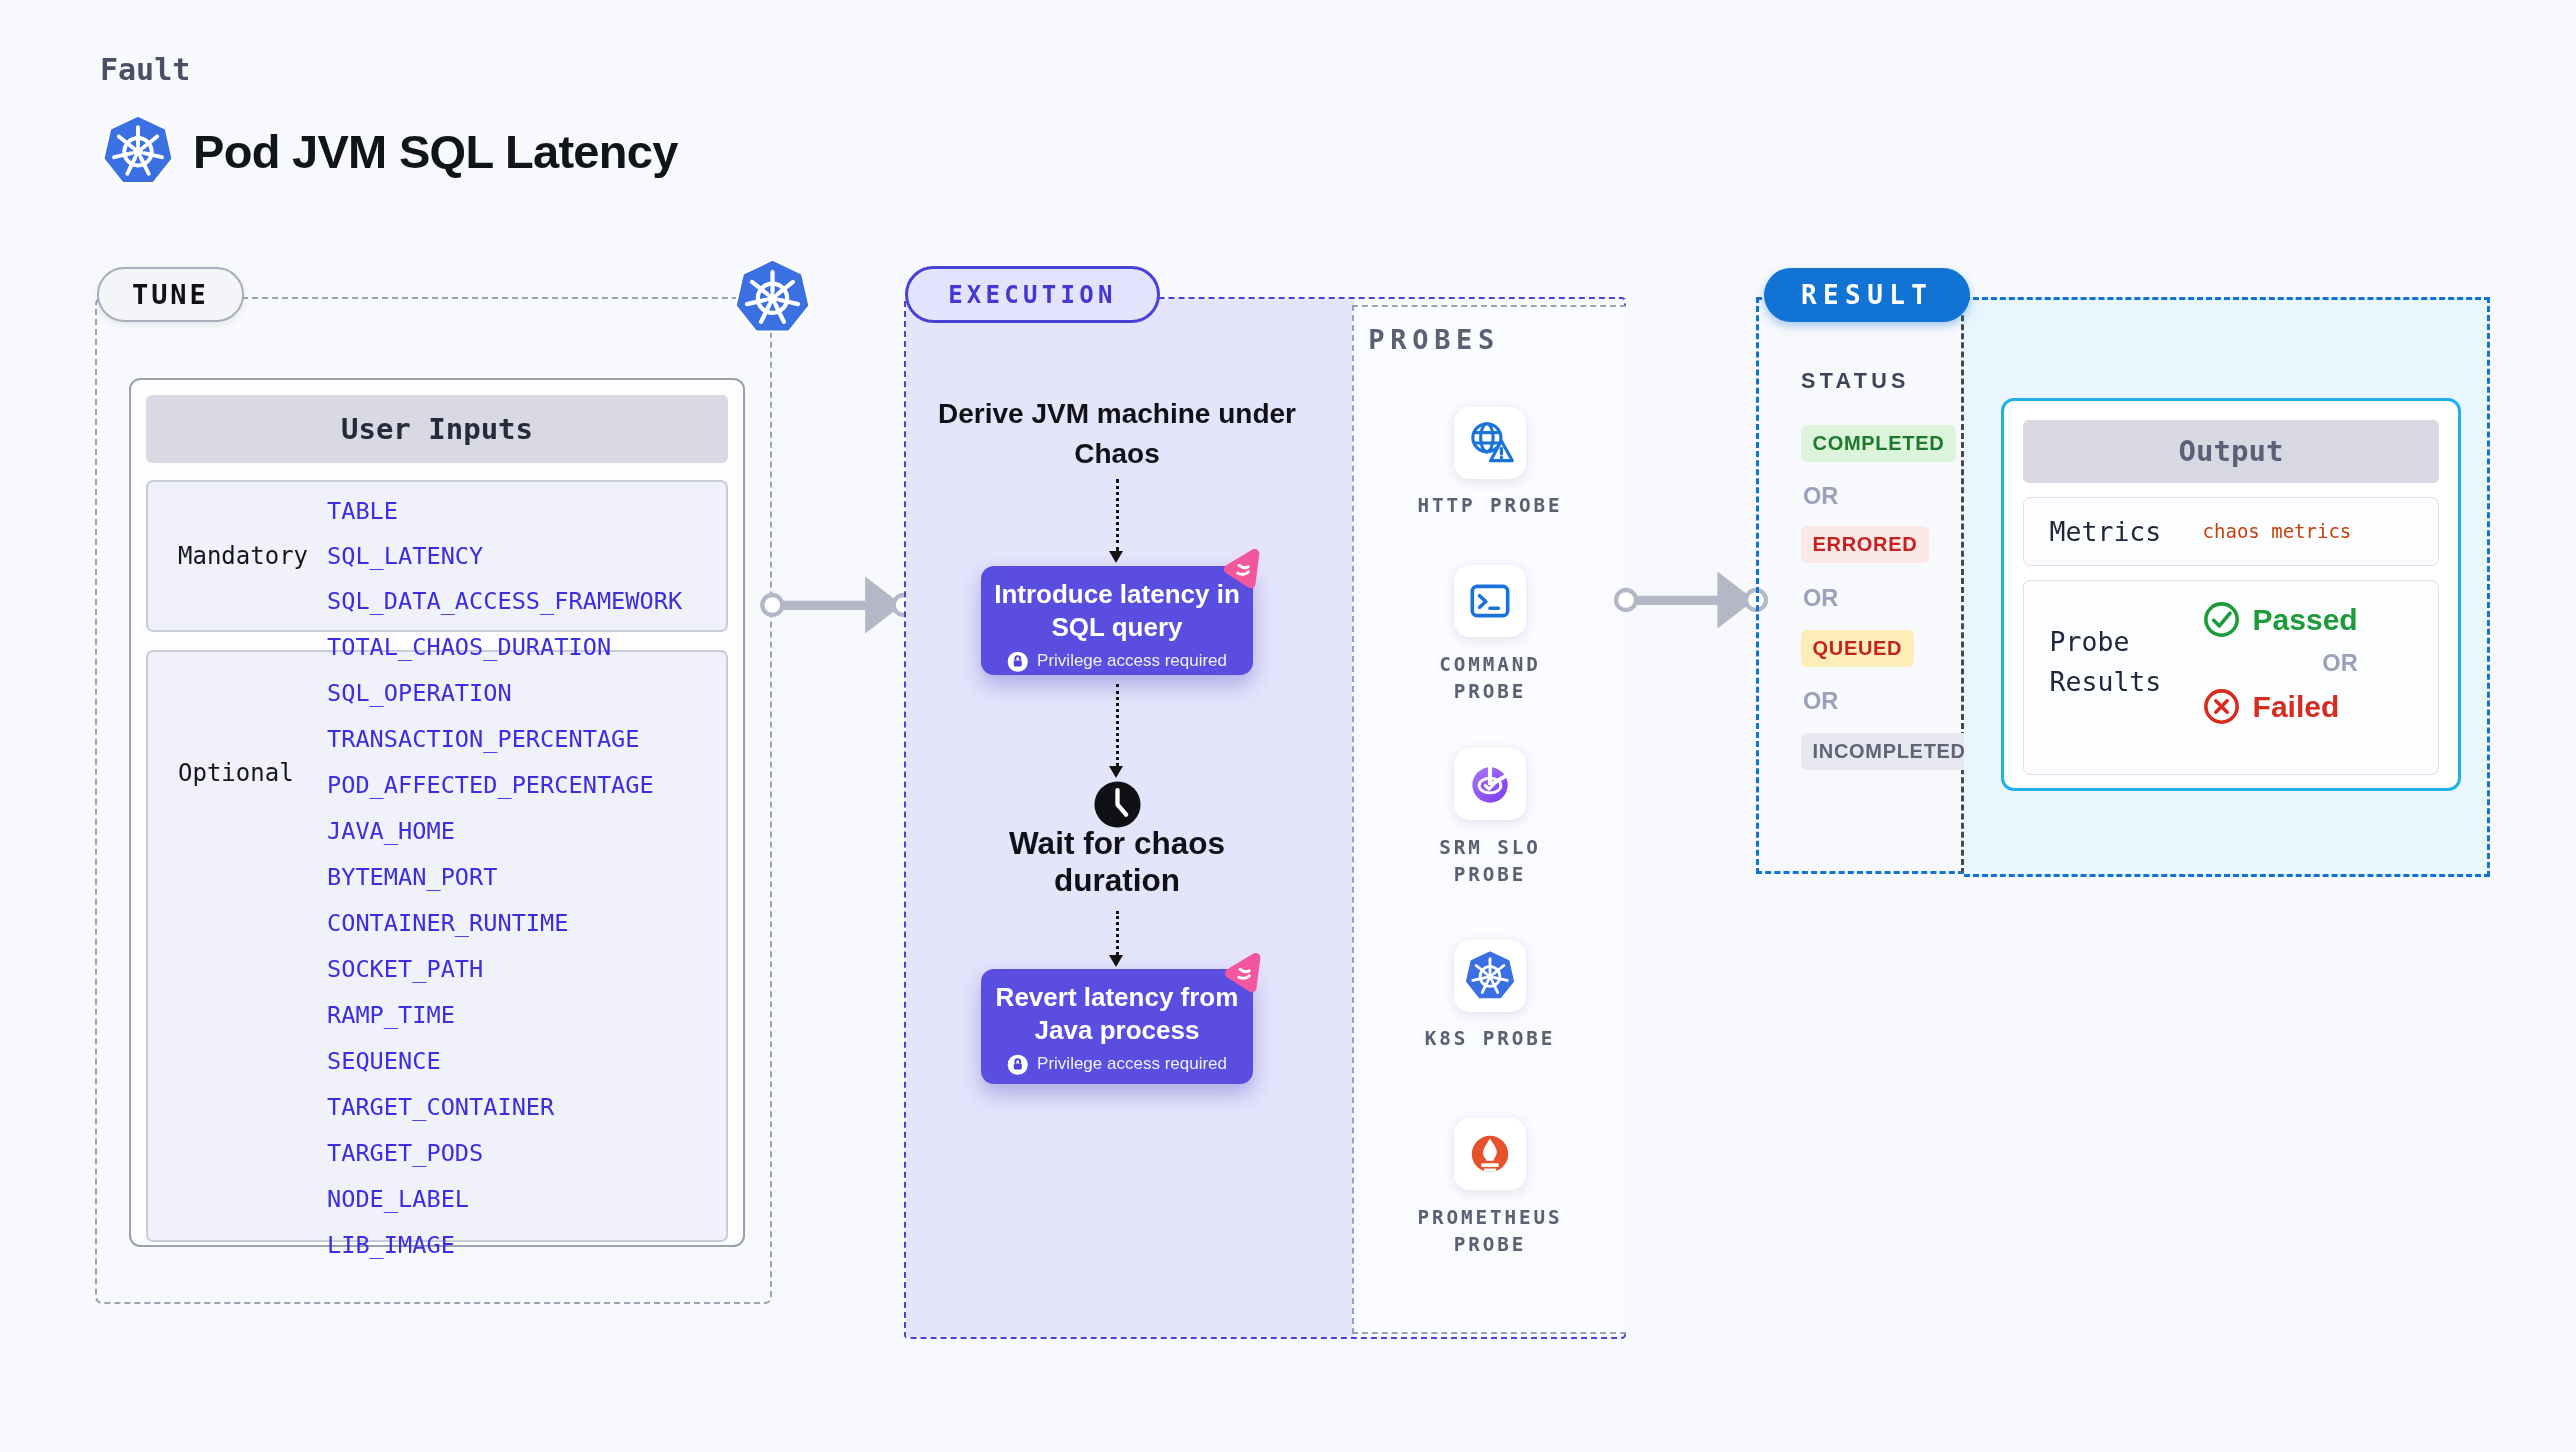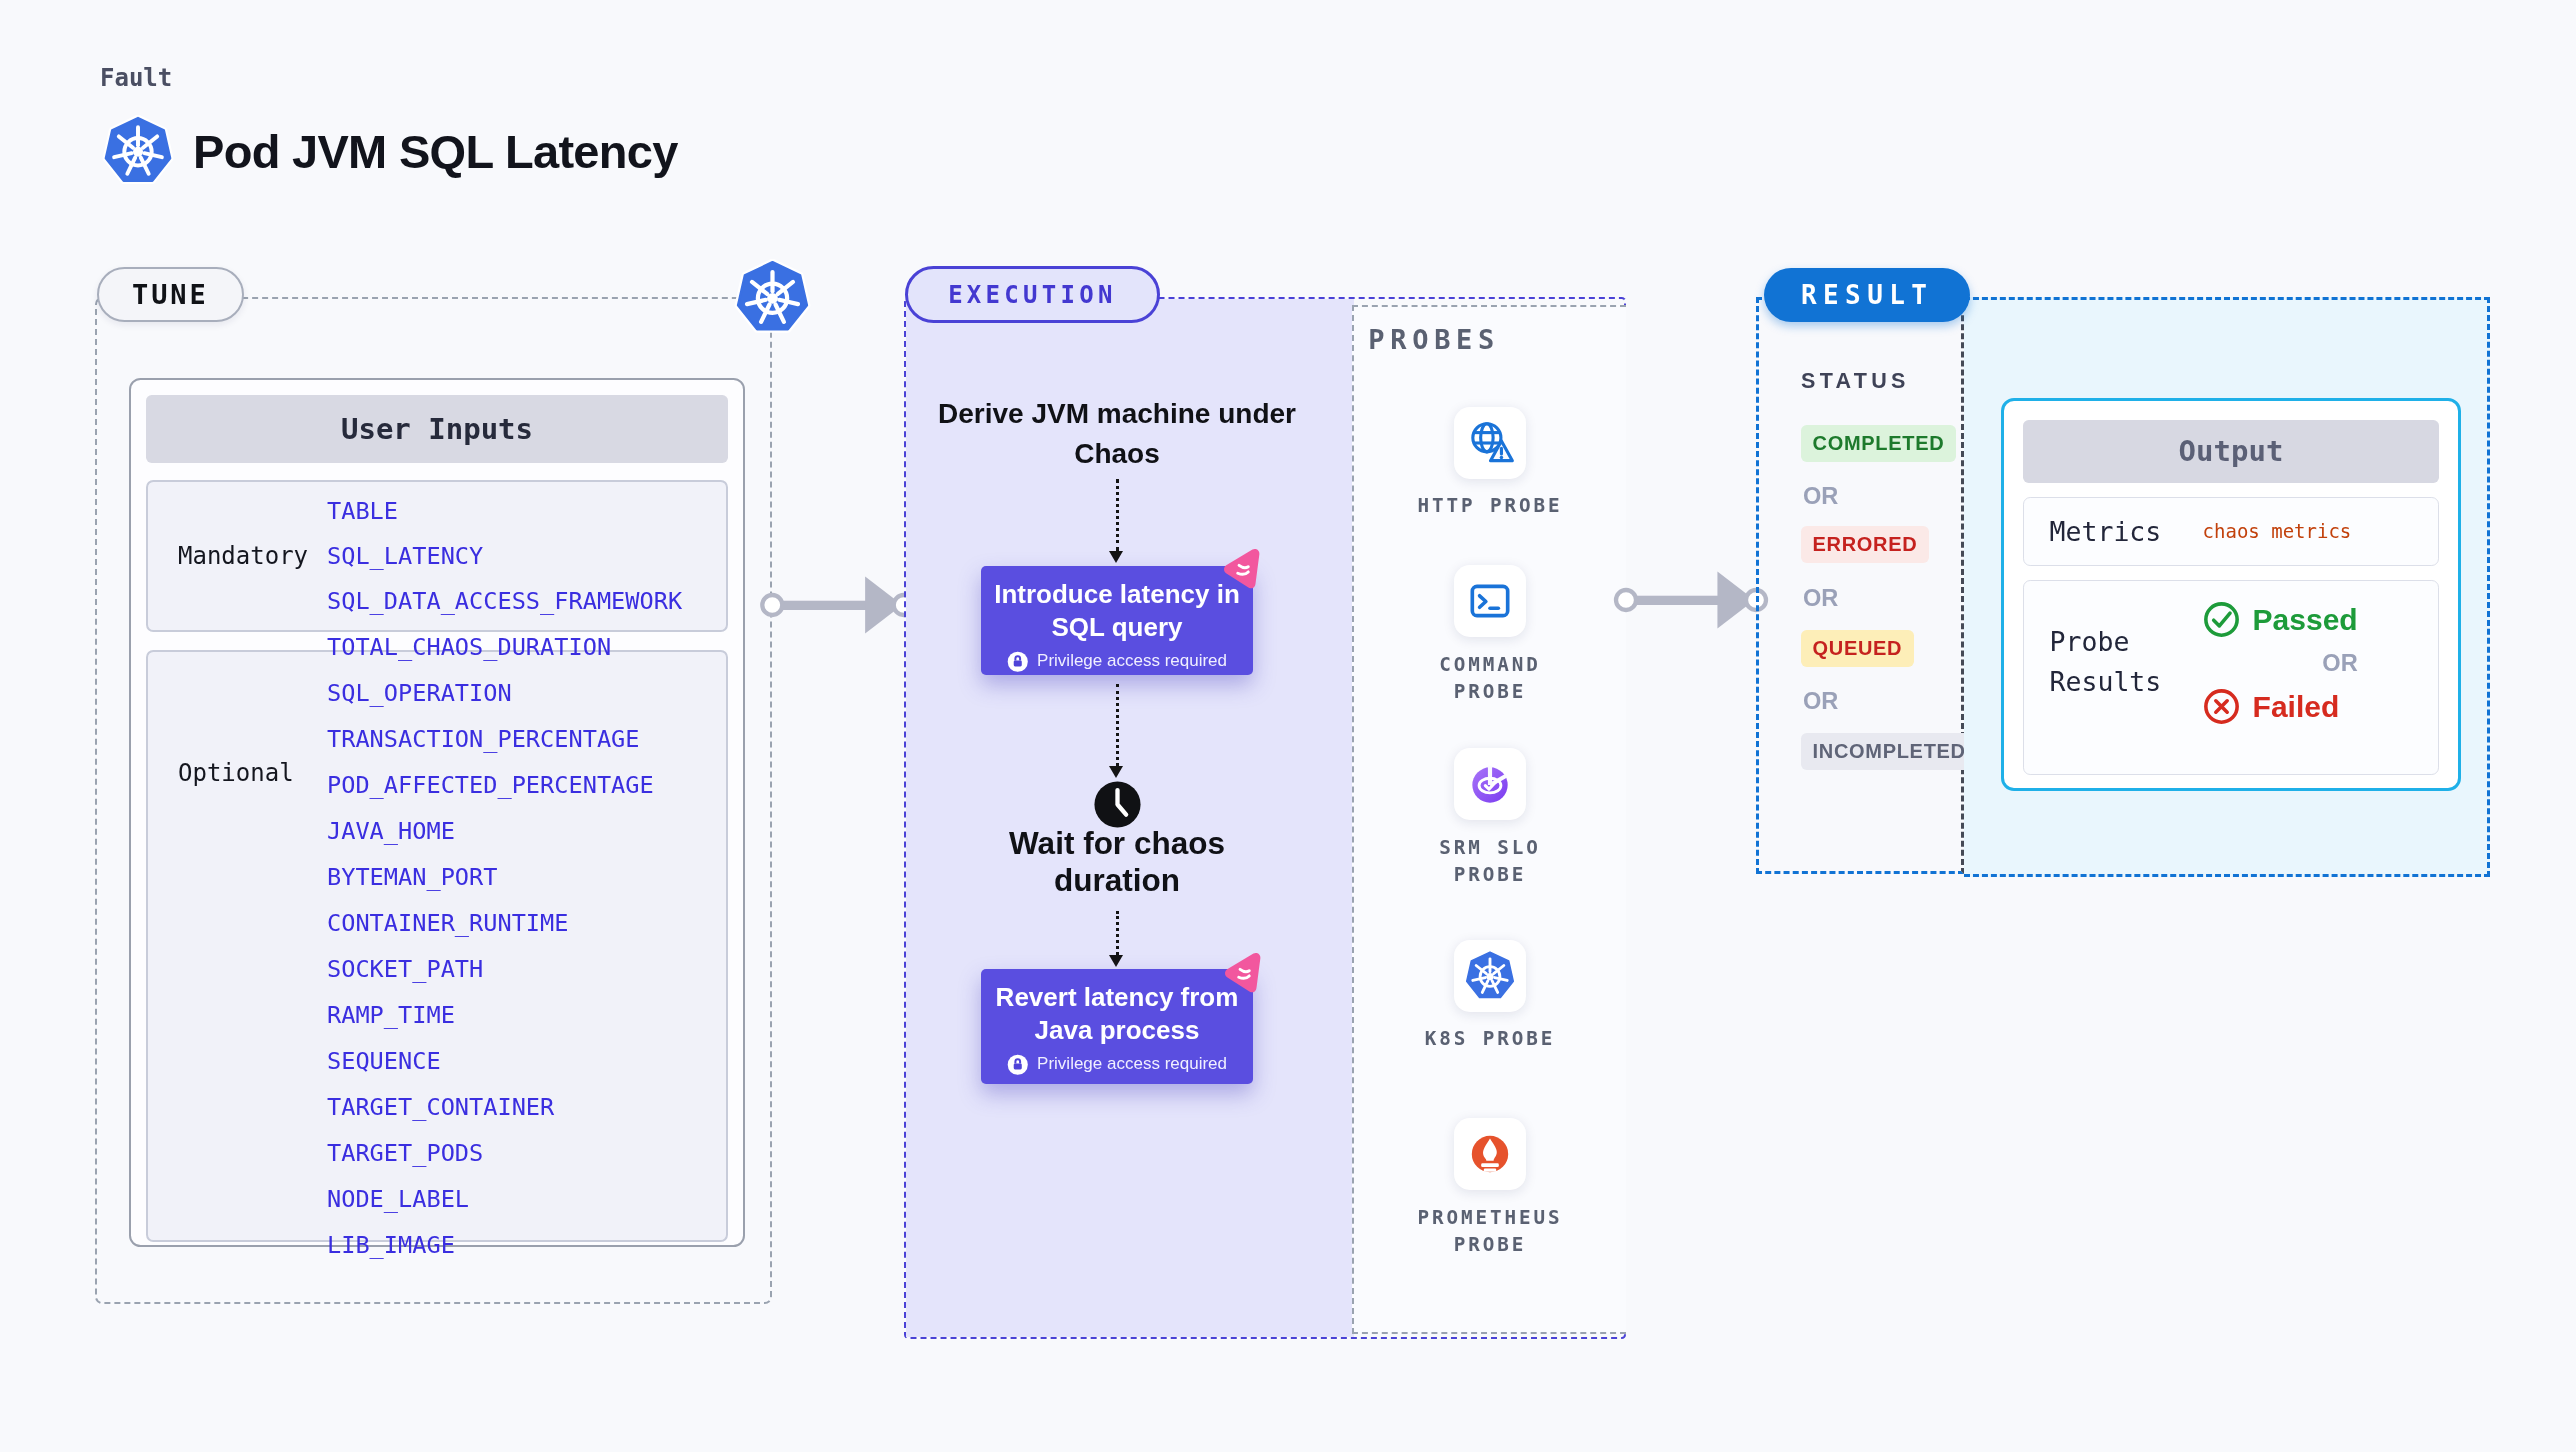--- a/index.html
+++ b/index.html
@@ -11,21 +11,21 @@
     --green_badge_text:#1d7a2c; --red:#d62b1f; --red_badge_text:#c5221f; --errored_bg:#fbe9e7;
     --queued_bg:#fdeeb8; --incompleted_bg:#e8e9f0; --incompleted_text:#5f6477; --prometheus:#e6522c;
   }
   *{margin:0;padding:0;box-sizing:border-box;}
   html,body{width:2576px;height:1452px;}
   body{background:var(--page_bg);font-family:"Liberation Sans","DejaVu Sans",sans-serif;}
   .mono{font-family:"DejaVu Sans Mono","Liberation Mono",monospace;}
   #canvas{position:relative;width:2576px;height:1452px;overflow:hidden;}
 
   
-  .fault-label{position:absolute;left:100px;top:52px;font-family:"DejaVu Sans Mono","Liberation Mono",monospace;font-size:24px;font-weight:bold;color:#4b4f63;margin-top:12px;}
+  .fault-label{position:absolute;left:100px;top:52px;font-family:"DejaVu Sans Mono","Liberation Mono",monospace;font-size:30px;font-weight:bold;color:#4b4f63;}
   .title-row{position:absolute;left:102px;top:115px;display:flex;align-items:center;gap:19px;}
   .title-k8s{width:72px;height:72px;}
   .page-title{font-size:47px;font-weight:bold;color:#12141c;letter-spacing:-0.7px;}
 
   
   .tune-panel{position:absolute;left:95px;top:297px;width:677px;height:1007px;border:2.9px dashed var(--dash_gray);border-radius:7.2px;}
   .tune-pill{position:absolute;left:97px;top:267px;padding:10px 33px;background:#f4f5f9;border:2.9px solid #a8aebc;border-radius:716px;font-size:27px;font-weight:bold;letter-spacing:2.9px;color:#101217;box-shadow:0 2.9px 7.2px rgba(20,30,80,.08);}
   .tune-corner-k8s{position:absolute;left:734px;top:259px;width:77px;height:77px;}
 
   .ui-card{position:absolute;left:129px;top:378px;width:616px;height:869px;background:#fdfdff;border:2.1px solid #9aa0ad;border-radius:11.5px;padding:15px;}
@@ -42,21 +42,21 @@
   
   .h-arrow{position:absolute;}
 
   
   .exec-panel{position:absolute;left:904px;top:297px;width:722px;height:1042px;border:2.9px dashed var(--indigo);border-radius:4.3px;}
   .exec-lavender{position:absolute;left:0;top:0;bottom:0;width:448px;background:var(--lavender);}
   .exec-pill{position:absolute;left:905px;top:266px;width:255px;height:57px;display:flex;align-items:center;justify-content:center;background:var(--pill_lav);border:3.6px solid var(--indigo);border-radius:716px;font-size:24px;font-weight:bold;letter-spacing:4.3px;color:var(--indigo_text);}
   .derive-text{position:absolute;left:938px;top:394px;width:358px;text-align:center;font-size:28px;line-height:40px;font-weight:bold;color:#101116;}
   .dotted-arrow{position:absolute;width:0;border-left:3.6px dotted #141414;}
   .dotted-arrow::after{content:"";position:absolute;left:-10px;bottom:-11.5px;border:7.9px solid transparent;border-top:12px solid #141414;border-bottom:0;}
-  .chaos-box{position:absolute;left:981px;width:272px;background:var(--purple_box);border-radius:5px;box-shadow:0 10px 21.5px rgba(70,60,190,.35);color:#fff;text-align:center;padding-top:11.5px;}
+  .chaos-box{position:absolute;left:981px;width:272px;background:var(--purple_box);border-radius:13px;box-shadow:0 10px 21.5px rgba(70,60,190,.35);color:#fff;text-align:center;padding-top:11.5px;}
   .chaos-box .cb-title{font-size:26px;line-height:33px;font-weight:bold;padding:0 5.7px;}
   .cb-priv{display:flex;align-items:center;justify-content:center;gap:8.6px;margin-top:7.2px;font-size:17px;color:#f0efff;}
   .pink-badge{position:absolute;width:42px;height:42px;}
   .clock-icon{position:absolute;left:1093px;top:780px;width:49px;height:49px;}
   .wait-text{position:absolute;left:956px;top:825px;width:322px;text-align:center;font-size:31.5px;line-height:37px;font-weight:bold;color:#101116;}
 
   
   .probes-box{position:absolute;left:1352px;top:305px;width:274px;height:1029px;border:2.1px dashed var(--dash_gray);border-right:none;background:#fafbfe;}
   .probes-title{position:absolute;left:14.3px;top:17px;font-size:27px;font-weight:bold;letter-spacing:5.7px;color:var(--label_gray);}
   .probe-card{position:absolute;left:100px;width:72px;height:72px;background:#ffffff;border-radius:15.8px;box-shadow:0 2.9px 11.5px rgba(20,30,80,.10);display:flex;align-items:center;justify-content:center;}

